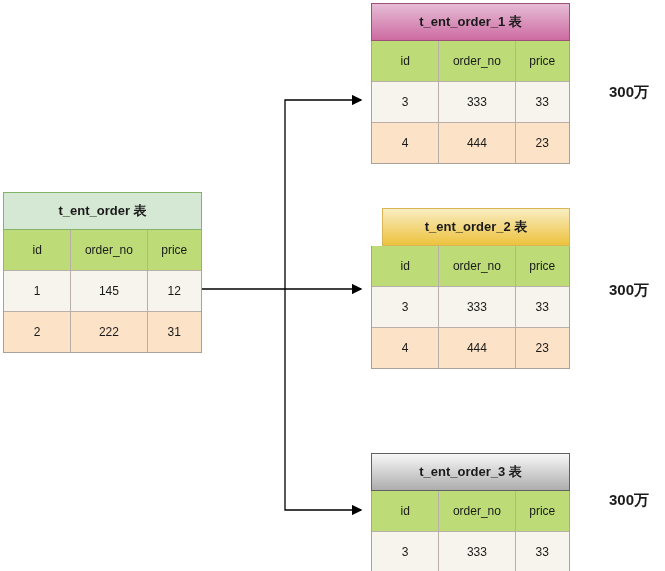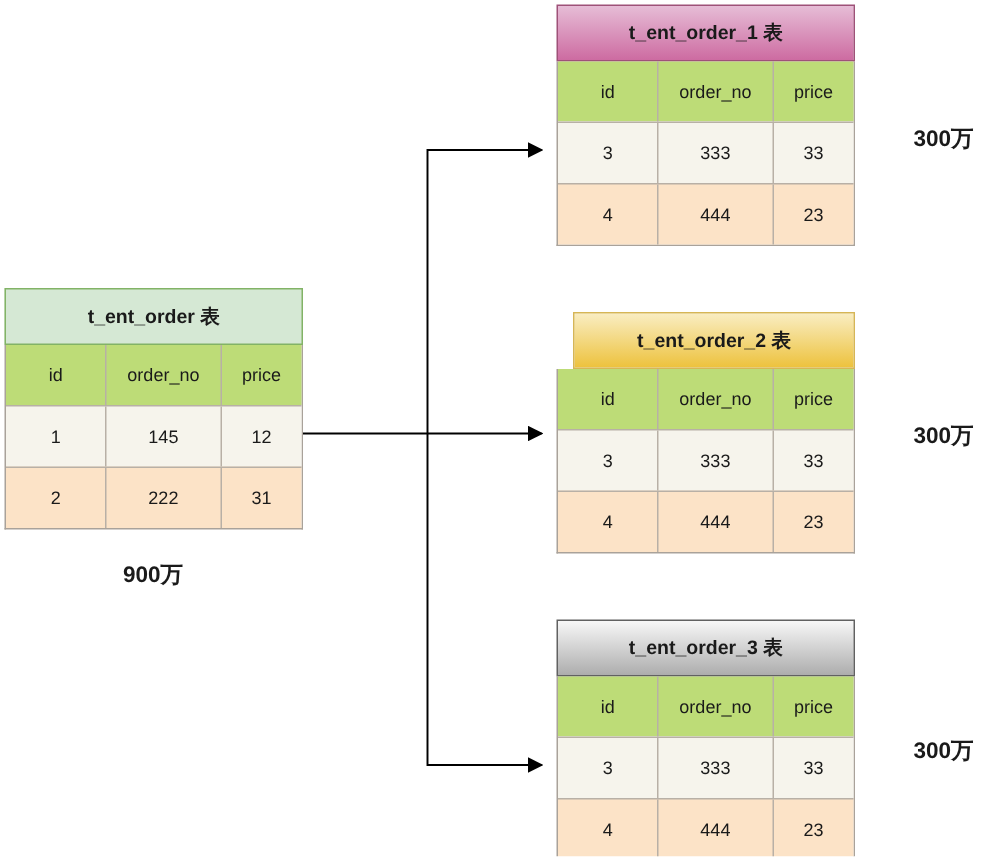--- a/index.html
+++ b/index.html
@@ -16,21 +16,21 @@
   .tbl { position:absolute; width:199px; }
   .tbl-title {
     height:38px; box-sizing:border-box;
     display:flex; align-items:center; justify-content:center;
     font-weight:bold; font-size:13px;
     border:1px solid #888;
   }
   .tbl-title.green  { background:var(--green-fill,#d5e8d4); border-color:var(--green-border,#82b366); }
   .tbl-title.pink   { background:linear-gradient(180deg, var(--pink-top,#e6bcd6), var(--pink-bottom,#cd6ba1)); border-color:var(--pink-border,#9e5178); }
   .tbl-title.yellow { background:linear-gradient(180deg, var(--yellow-top,#f9edc2), var(--yellow-bottom,#edc23d)); border-color:var(--yellow-border,#d6b656);margin-left:11px; }
-  .tbl-title.gray   { background:linear-gradient(180deg, var(--gray-top,#f7f7f7), var(--gray-bottom,#adadad)); border-color:var(--gray-border,#616161); }
+  .tbl-title.gray   { background:linear-gradient(180deg, var(--gray-top,#f7f7f7), var(--gray-bottom,#adadad)); border-color:var(--gray-border,#616161);margin-top:40px; }
 
   .tbl-body { border:1px solid #a9a29a; border-top:none; box-sizing:border-box; }
   .row { display:flex; height:40px; }
   .row + .row { border-top:1px solid #b8b0a6; }
   .row.head { background:var(--column-header,#bddc77); }
   .row.odd  { background:var(--row-odd,#f6f4ec); }
   .row.even { background:var(--row-even,#fce3c7); }
   .cell {
     width:67px; box-sizing:border-box;
     display:flex; align-items:center; justify-content:center;
@@ -75,21 +75,20 @@
         <div class="cell c2">145</div>
         <div class="cell c3">12</div>
       </div>
       <div class="row even">
         <div class="cell c1">2</div>
         <div class="cell c2">222</div>
         <div class="cell c3">31</div>
       </div>
     </div>
   </div>
-  <div class="count-label" style="left:52px; top:374px;">900万</div>
 
   <div class="tbl" style="left:371px; top:3px;border-radius:16px;">
     <div class="tbl-title pink">t_ent_order_1 表</div>
     <div class="tbl-body">
       <div class="row head">
         <div class="cell c1">id</div>
         <div class="cell c2">order_no</div>
         <div class="cell c3">price</div>
       </div>
       <div class="row odd">

